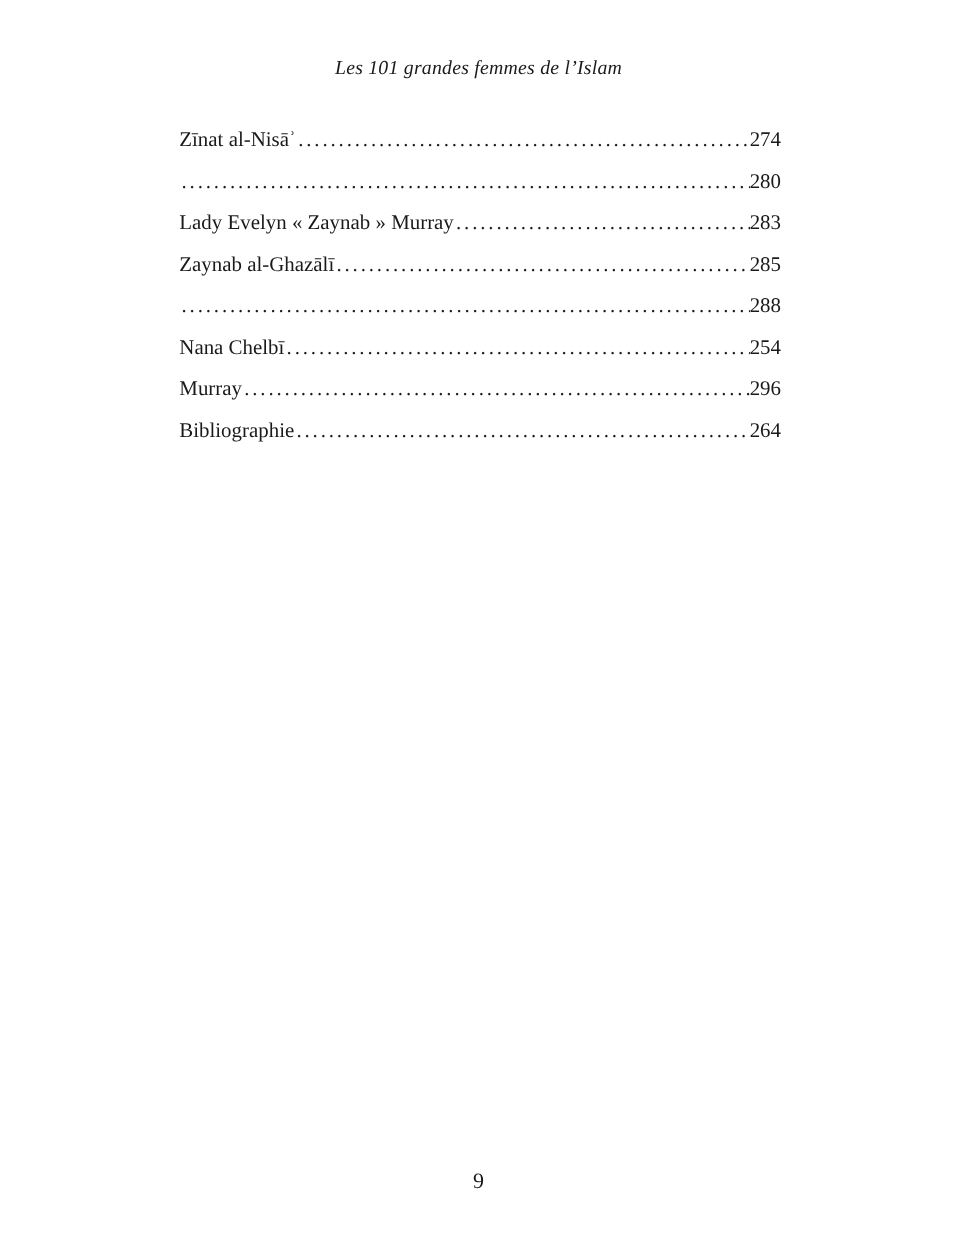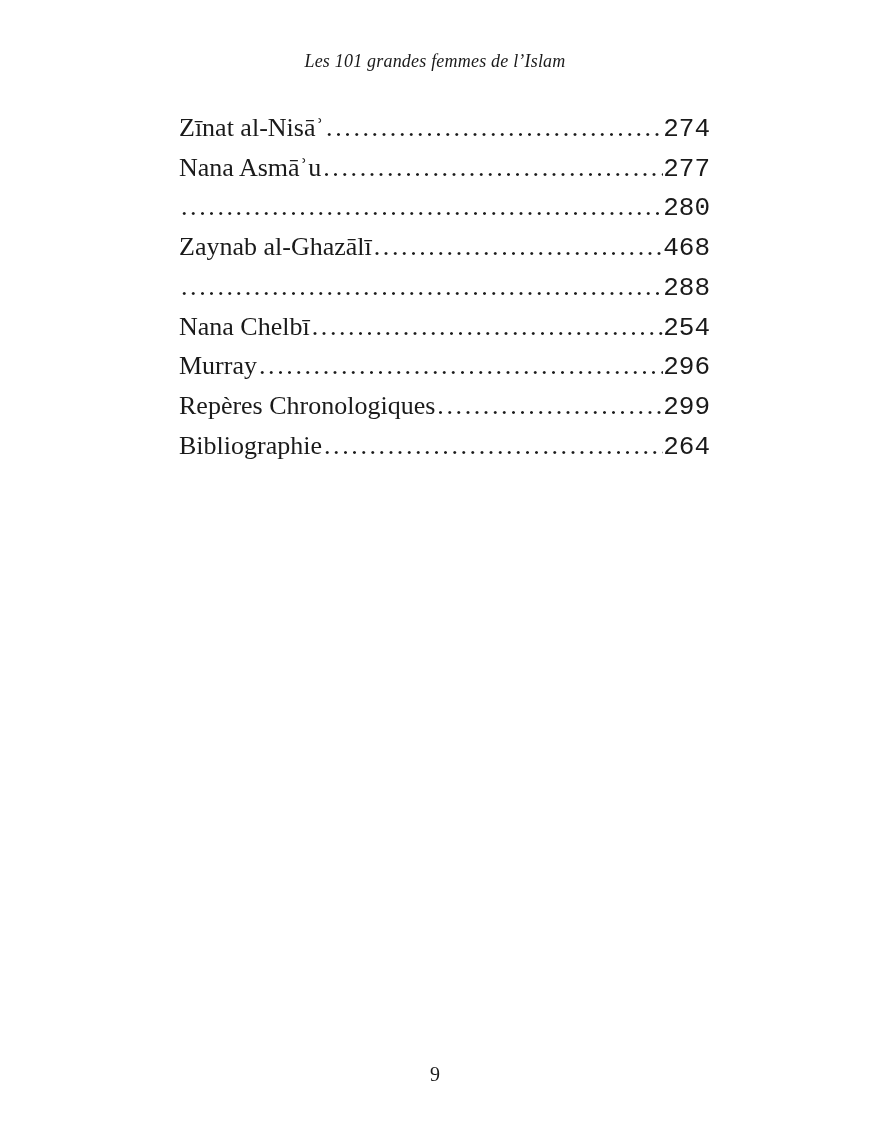--- a/index.html
+++ b/index.html
@@ -31,36 +31,35 @@
   .toc {
     position: absolute;
     top: 109px;
     left: 163px;
     right: 160px;
   }
   .toc-row {
     display: flex;
     align-items: baseline;
     line-height: 37.7px;
-    font-size: 26px;
+    font-size: 19px;
     overflow: hidden;
-    margin-left: 16px;
   }
   .toc-title { white-space: nowrap; }
   .toc-dots {
     flex: 1;
     overflow: hidden;
     white-space: nowrap;
     letter-spacing: 2.6px;
     margin-left: 2px;
   }
   .toc-dots::after {
     content: "..........................................................................................................................................................................";
   }
-  .toc-page { white-space: nowrap; font-family: Liberation Mono, monospace; }
+  .toc-page { white-space: nowrap; }
   .page-footer {
     position: absolute;
     top: 1063px;
     left: 0;
     width: 100%;
     text-align: center;
     font-size: 20px;
   }
 </style>
 </head>
@@ -70,61 +69,56 @@
 
   <div class="page-header">Les 101 grandes femmes de l’Islam</div>
 
   <div class="toc" id="toc-list">
   <div class="toc-row">
     <span class="toc-title">Zīnat al-Nisāʾ</span>
     <span class="toc-dots"></span>
     <span class="toc-page">274</span>
   </div>
 
-  <div class="toc-row">
-    <span class="toc-title">Nana Asmāʾu</span>
-    <span class="toc-dots"></span>
-    <span class="toc-page">277</span>
-  </div>
 
   <div class="toc-row">
     <span class="toc-dots"></span>
     <span class="toc-page">280</span>
   </div>
 
+  <div class="toc-row">
+    <span class="toc-title">Lady Evelyn « Zaynab » Murray</span>
+    <span class="toc-dots"></span>
+    <span class="toc-page">283</span>
+  </div>
 
   <div class="toc-row">
     <span class="toc-title">Zaynab al-Ghazālī</span>
     <span class="toc-dots"></span>
-    <span class="toc-page">468</span>
+    <span class="toc-page">285</span>
   </div>
 
   <div class="toc-row">
     <span class="toc-dots"></span>
     <span class="toc-page">288</span>
   </div>
 
 
   <div class="toc-row">
     <span class="toc-title">Nana Chelbī</span>
     <span class="toc-dots"></span>
     <span class="toc-page">254</span>
   </div>
 
   <div class="toc-row">
     <span class="toc-title">Murray</span>
     <span class="toc-dots"></span>
     <span class="toc-page">296</span>
   </div>
 
-  <div class="toc-row">
-    <span class="toc-title">Repères Chronologiques</span>
-    <span class="toc-dots"></span>
-    <span class="toc-page">299</span>
-  </div>
 
   <div class="toc-row">
     <span class="toc-title">Bibliographie</span>
     <span class="toc-dots"></span>
     <span class="toc-page">264</span>
   </div>
 </div>
 
   <div class="page-footer">9</div>
 

